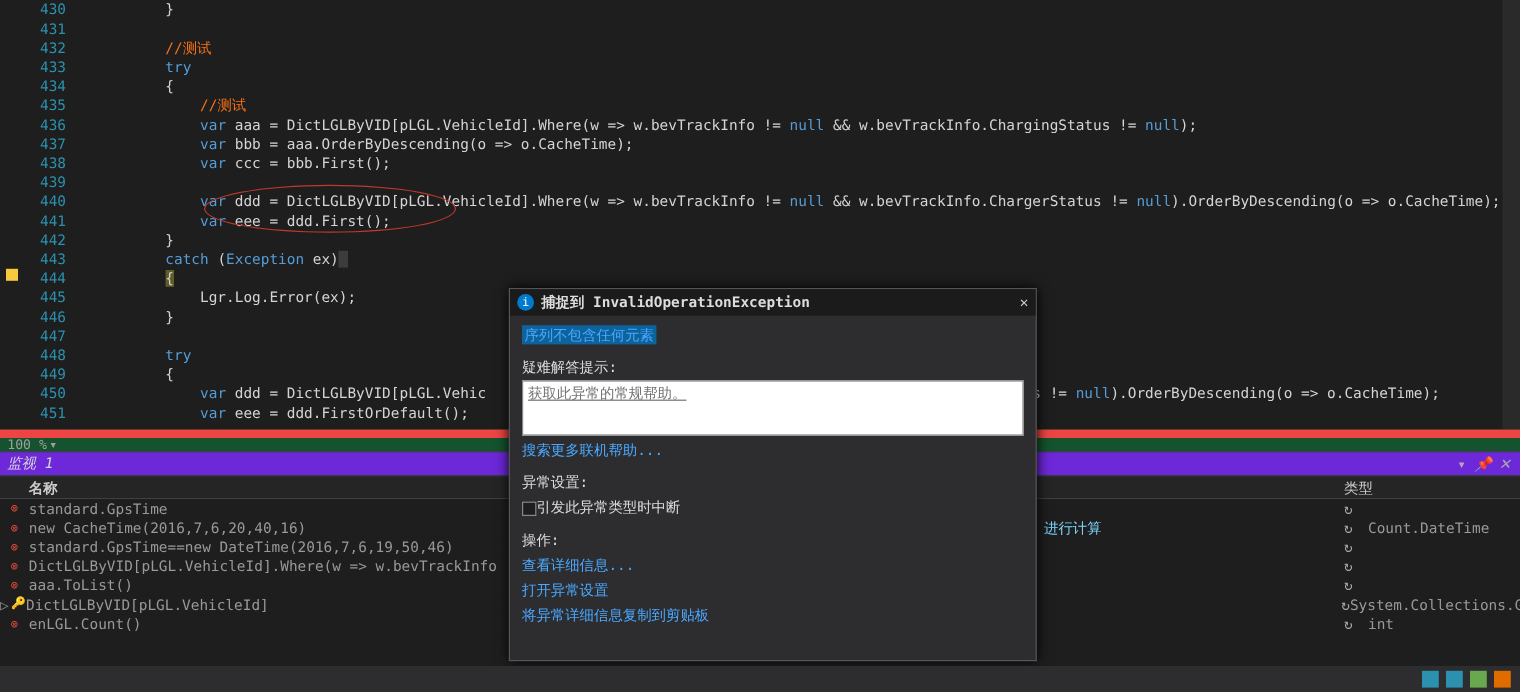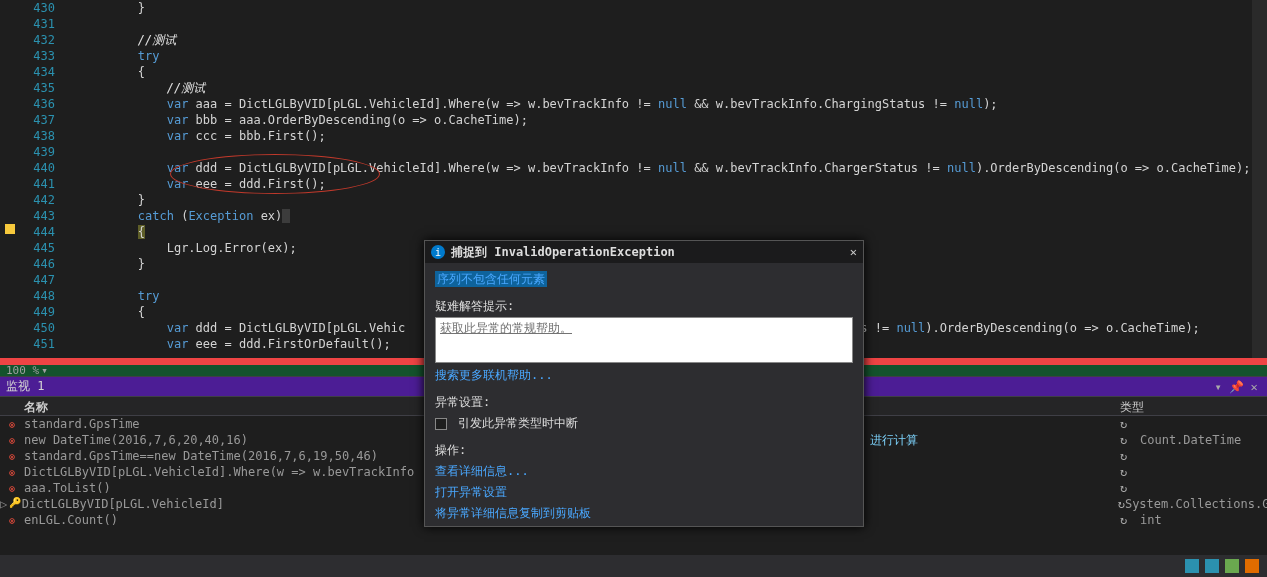--- a/index.html
+++ b/index.html
@@ -29,21 +29,21 @@
   padding-right: 10px;
 }
 .gutter div { height: 16px; }
 .code-body {
   position: absolute; left: 80px; top: 0; right: 0;
   font-size: 12px; line-height: 16px;
   white-space: pre;
 }
 .cl { height: 16px; }
 .kw { color: #569cd6; }
-.com { color: #e5e5e5; font-style: italic; }
+.com { color: #f97316; }
 .null { color: #569cd6; }
 .hl-bg { background: #3c3c3c; }
 .hl-yellow { background: #5e5e28; }
 .break-arrow {
   position: absolute; left: 5px; top: 224px;
   width: 10px; height: 10px;
   background: #f7c93c;
 }
 .ellipse {
   position: absolute;
@@ -57,26 +57,27 @@
   background: #14532d;
   border-top: 7px solid #ef4444;
   color: #a0a0a0;
   font-size: 11px;
   display: flex; align-items: center;
 }
 .zoom-bar .zoom { padding-left: 6px; }
 .watch-header {
   position: absolute; left: 0; top: 376px;
   width: 100%; height: 20px;
-  background: #4c1d95;
+  background: #6d28d9;
   color: #d4d4d4;
   font-size: 12px;
   display: flex; align-items: center;
   padding-left: 6px;
   border-top: 1px solid #3f3f46;
+  font-style: italic;
 }
 .watch-ctrls { position: absolute; right: 6px; display: flex; gap: 4px; }
 .watch-ctrls span { width: 14px; height: 14px; color: #aaa; text-align: center; }
 .watch-grid-header {
   position: absolute; left: 0; top: 396px;
   width: 100%; height: 20px;
   background: #252526;
   display: flex;
   border-top: 1px solid #3f3f46;
   border-bottom: 1px solid #3f3f46;
@@ -123,30 +124,30 @@
   display: flex; align-items: center; padding: 0 6px;
 }
 .popup-header .info-icon {
   width: 14px; height: 14px; border-radius: 50%;
   background: #007acc; color: #fff;
   display: flex; align-items: center; justify-content: center;
   font-size: 10px; margin-right: 6px;
 }
 .popup-header .title { flex: 1; font-weight: bold; }
 .popup-header .close-x { cursor: pointer; color: #ccc; }
-.popup-body { padding: 8px 10px 4px 10px; }
+.popup-body { padding: 8px 10px 28px 10px; }
 .popup-body .msg { color: #4aa8ff; background: #0e639c; padding: 1px 2px; display: inline; }
 .popup-body .sect-label { margin-top: 10px; color: #ddd; }
 .popup-body .textbox {
   width: 100%; height: 46px; background: #fff; border: 1px solid #888;
   margin-top: 2px; padding: 2px 4px; font-size: 12px;
   color: #0066cc; overflow: auto;
 }
 .popup-body .lnk { color: #4aa8ff; cursor: pointer; display: block; margin-top: 4px; }
-.popup-body .chk-row { display: flex; align-items: center; margin-top: 4px; gap: 11px; }
+.popup-body .chk-row { display: flex; align-items: center; margin-top: 4px; gap: 0; }
 .popup-body .chk { width: 12px; height: 12px; border: 1px solid #888; background: #1e1e1e; }
 
 .vscroll {
   position: absolute; right: 0; top: 0; width: 15px; height: 358px;
   background: #2a2a2a;
 }
 
 .watermark {
   position: absolute; left: 600px; top: 472px;
   color: #555; font-size: 22px; letter-spacing: 2px;
@@ -218,21 +219,21 @@
         <span class="icon-err">⊗</span>
       </span>
       <span class="nm">standard.GpsTime</span>
       <span class="refresh">↻</span>
       <span class="tp"></span>
     </div>
     <div class="wrow">
       <span class="icon">
         <span class="icon-err">⊗</span>
       </span>
-      <span class="nm">new DateTime(2016,7,6,20,40,16)</span>
+      <span class="nm">new CacheTime(2016,7,6,20,40,16)</span>
       <span style="position: absolute; left: 870px; color: #7dd3fc;">进行计算</span>
       <span class="refresh">↻</span>
       <span class="tp">Count.DateTime</span>
     </div>
     <div class="wrow">
       <span class="icon">
         <span class="icon-err">⊗</span>
       </span>
       <span class="nm">standard.GpsTime==new DateTime(2016,7,6,19,50,46)</span>
       <span class="refresh">↻</span>

